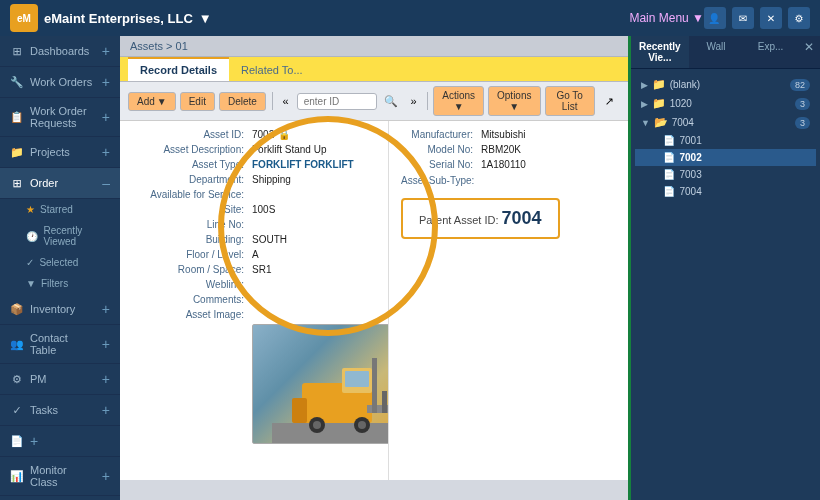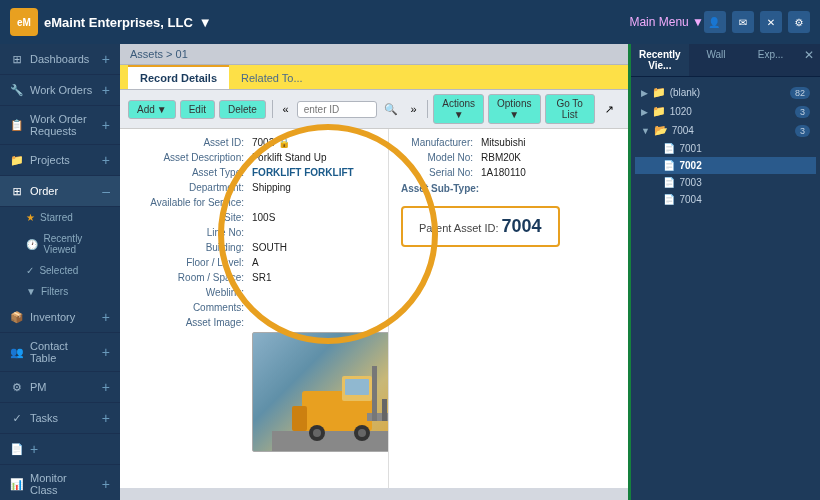--- a/index.html
+++ b/index.html
@@ -1,20 +1,20 @@
 <!DOCTYPE html>
 <html><head>
   <meta charset="utf-8">
   <style>
     * { box-sizing: border-box; margin: 0; padding: 0; }
     body { width: 820px; height: 500px; overflow: hidden; font-family: Arial, sans-serif; font-size: 11px; background: #e8eaf0; }
 
     
     .top-nav {
-      height: 44px;
+      height: 36px;
       background: #1a3a5c;
       display: flex;
       align-items: center;
       padding: 0 10px;
       color: white;
     }
     .top-nav .logo-area {
       display: flex;
       align-items: center;
       gap: 6px;
@@ -128,21 +128,21 @@
     .toolbar {
       background: #e8ebf0;
       padding: 4px 8px;
       display: flex;
       align-items: center;
       gap: 4px;
       border-bottom: 1px solid #ccc;
     }
     .tool-btn {
       padding: 3px 8px;
-      background: #5eead4;
+      background: #fdba74;
       border: 1px solid #b0b5be;
       border-radius: 3px;
       font-size: 10px;
       cursor: pointer;
       color: #333;
       display: flex; align-items: center; gap: 2px;
     }
     .toolbar-sep { width: 1px; height: 18px; background: #b0b5be; margin: 0 2px; }
     .tool-search {
       padding: 2px 6px;
@@ -592,21 +592,21 @@
         </div>
         <div class="form-right-row">
           <span class="form-right-label">Model No:</span>
           <span class="form-right-value">RBM20K</span>
         </div>
         <div class="form-right-row">
           <span class="form-right-label">Serial No:</span>
           <span class="form-right-value">1A180110</span>
         </div>
 
-        <div style="margin-top:0;font-weight:bold;">
+        <div style="margin-top:0;">
           <span class="form-right-label">Asset Sub-Type:</span>
           <span class="form-right-value"></span>
         </div>
 
         
         <div class="parent-asset-highlight" style="margin-left: 0; margin-top: 12px;">
           <span class="pa-label">Parent Asset ID:</span>
           <span class="pa-value">7004</span>
         </div>
       </div>

